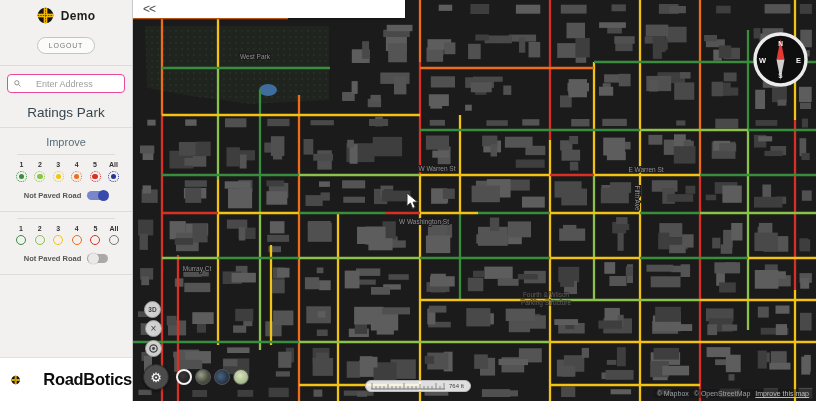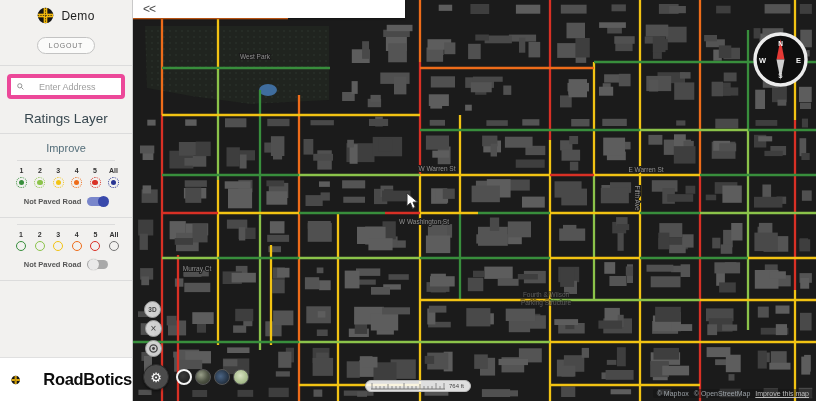--- a/index.html
+++ b/index.html
@@ -3,26 +3,26 @@
 <meta charset="utf-8">
 <style>
   *{margin:0;padding:0;box-sizing:border-box;font-family:"Liberation Sans",sans-serif;}
   html,body{width:816px;height:401px;overflow:hidden;background:#111;}
   .app{display:flex;width:816px;height:401px;}
 
   
   .sidebar{width:133px;height:401px;background:#f2f1ef;border-right:1px solid #c9c9c9;display:flex;flex-direction:column;position:relative;z-index:5;}
   .brand-top{display:flex;align-items:center;justify-content:center;gap:7px;padding-top:7px;}
   .logo-sm{width:17px;height:17px;display:block;}
-  .app-title{font-size:12px;font-weight:normal;color:#1d1d1d;letter-spacing:.3px;}
+  .app-title{font-size:12px;font-weight:bold;color:#1d1d1d;letter-spacing:.3px;}
   .logout{margin:13px auto 0;display:block;background:#fbfbfa;border:1px solid #c3c3c3;border-radius:9px;font-size:7px;color:#777;letter-spacing:.8px;padding:4px 11px;cursor:pointer;}
   .divider{border-top:1px solid #dcdcdc;margin-top:11px;}
   .divider.tight{margin-top:7px;}
   .divider.inset{margin:6px 17px 0;}
-  .search{margin:8px 7px 0;background:#fff;border:4px solid #ec4899;border-radius:4px;height:25px;display:flex;align-items:center;padding:0 6px;gap:15px;}
+  .search{margin:8px 7px 0;background:#fff;border:1px solid #ec4899;border-radius:4px;height:19px;display:flex;align-items:center;padding:0 6px;gap:15px;}
   .search input{border:none;outline:none;width:100%;font-size:9px;color:#333;background:transparent;}
   .search input::placeholder{color:#9e9e9e;}
   .ratings-title{font-size:13.5px;color:#37474f;text-align:center;margin-top:12px;}
   .sec-title{font-size:11px;color:#546e7a;text-align:center;margin-top:8px;}
   .legend{display:flex;justify-content:space-between;padding:0 13px 0 16px;margin-top:6px;}
   .legend .col{display:flex;flex-direction:column;align-items:center;gap:3px;}
   .legend .num{font-size:7px;font-weight:bold;color:#333;}
   .seg-circle{width:11px;height:11px;border-radius:50%;border:1.4px dotted #888;display:flex;align-items:center;justify-content:center;}
   .seg-circle i{width:5.5px;height:5.5px;border-radius:50%;display:block;}
   .pt-circle{width:10px;height:10px;border-radius:50%;border:1.6px solid #888;}
@@ -86,21 +86,21 @@
     <div class="divider"></div>
 
     <div class="search">
       <svg width="9" height="9" viewBox="0 0 10 10">
         <circle cx="4" cy="4" r="3" fill="none" stroke="#8a8a8a" stroke-width="1.3"></circle>
         <line x1="6.3" y1="6.3" x2="9.2" y2="9.2" stroke="#8a8a8a" stroke-width="1.3"></line>
       </svg>
       <input type="text" placeholder="Enter Address" style="">
     </div>
 
-    <div class="ratings-title">Ratings Layer</div>
+    <div class="ratings-title">Ratings Park</div>
     <div class="divider tight"></div>
 
     <section>
       <div class="sec-title">Improve</div>
       <div class="divider inset"></div>
       <div class="legend" id="segments-legend">
           <div class="col">
             <span class="num">1</span>
             <span class="seg-circle" style="border-color: rgb(56, 142, 60);">
               <i style="background: rgb(56, 142, 60);"></i>

